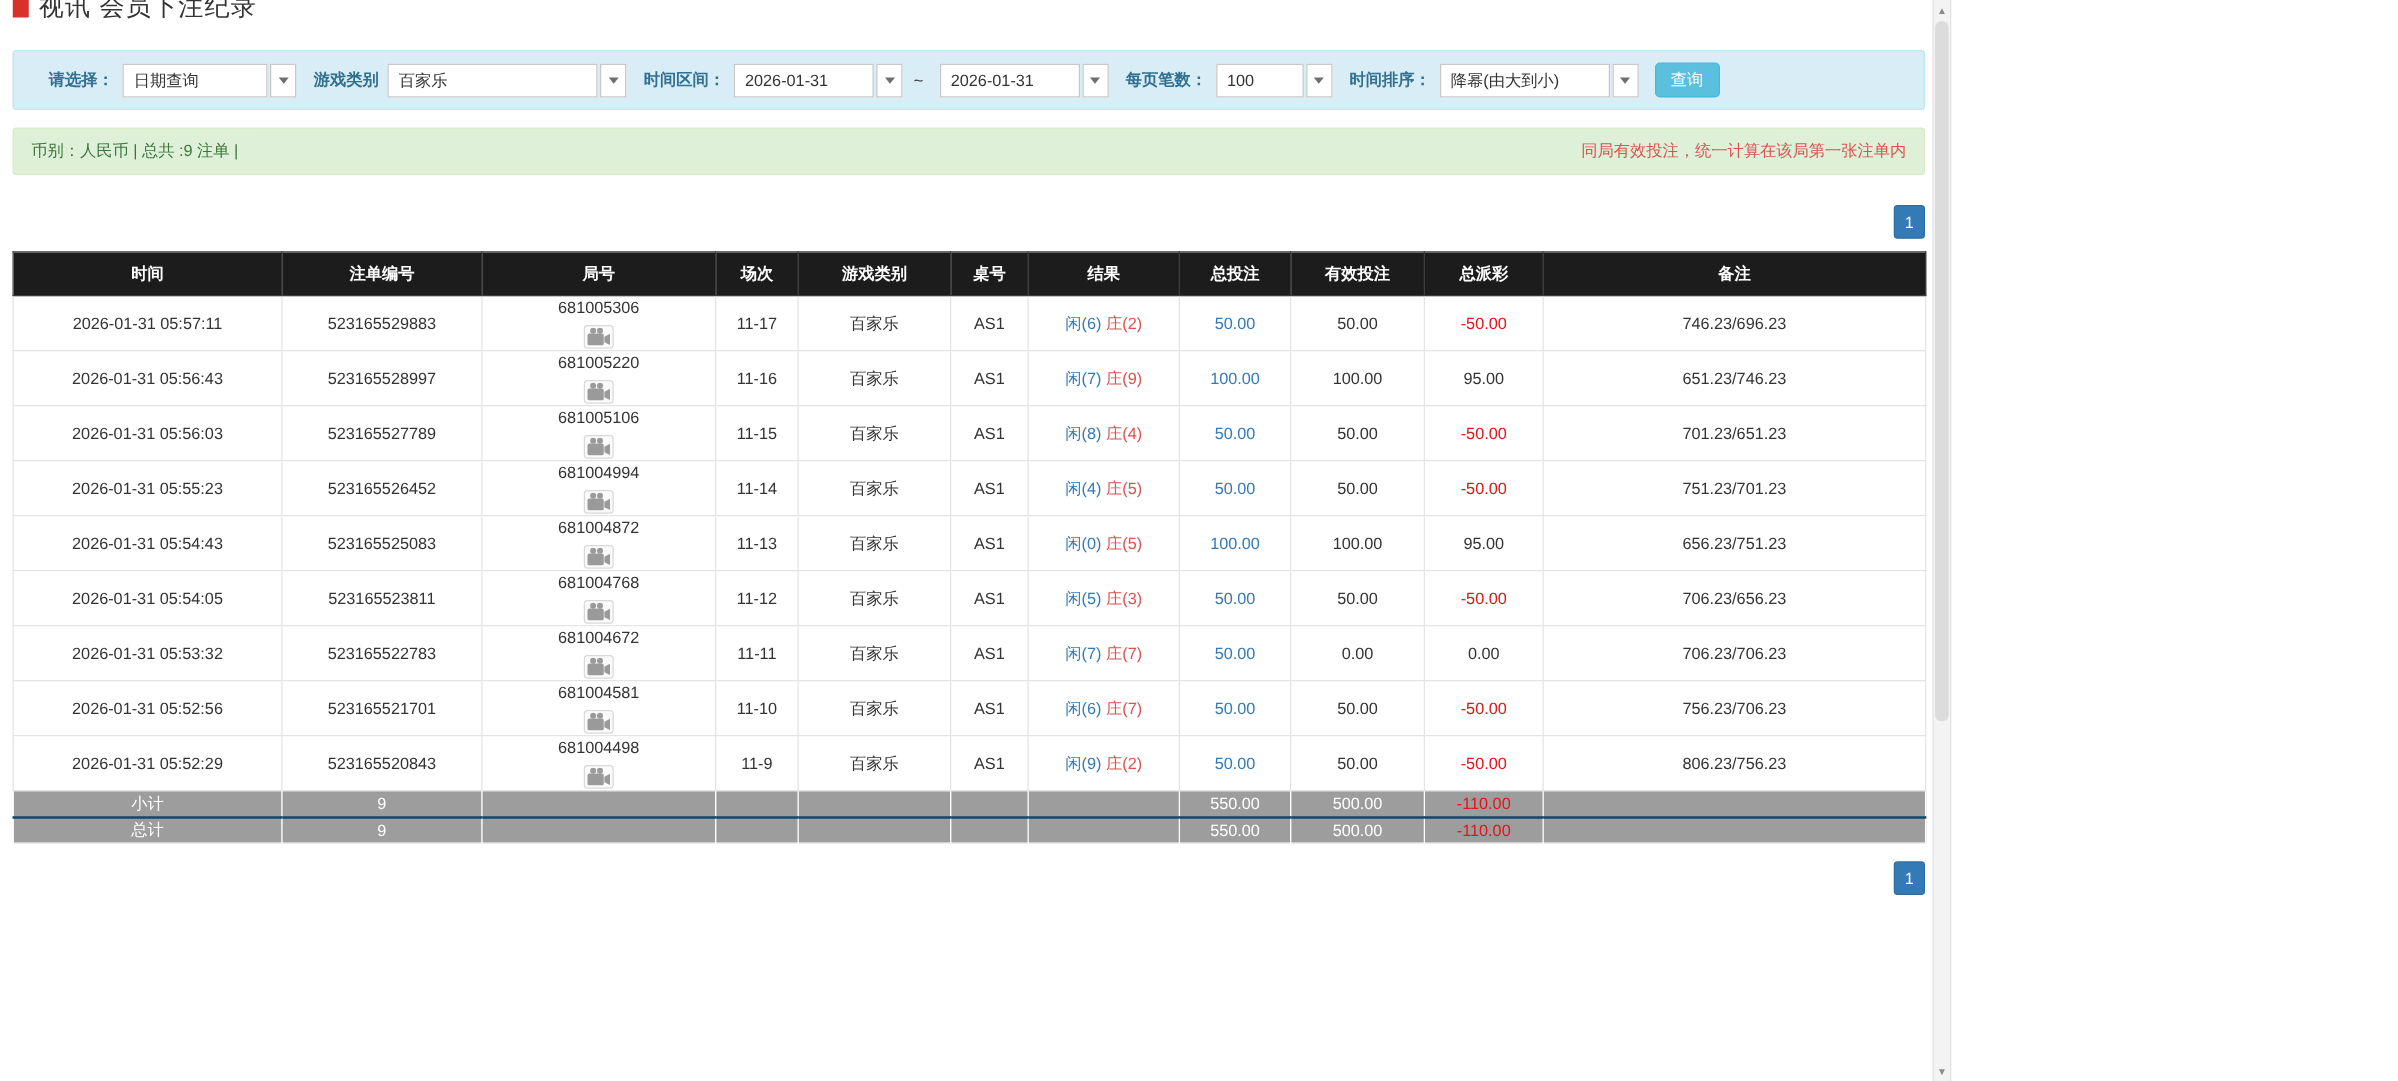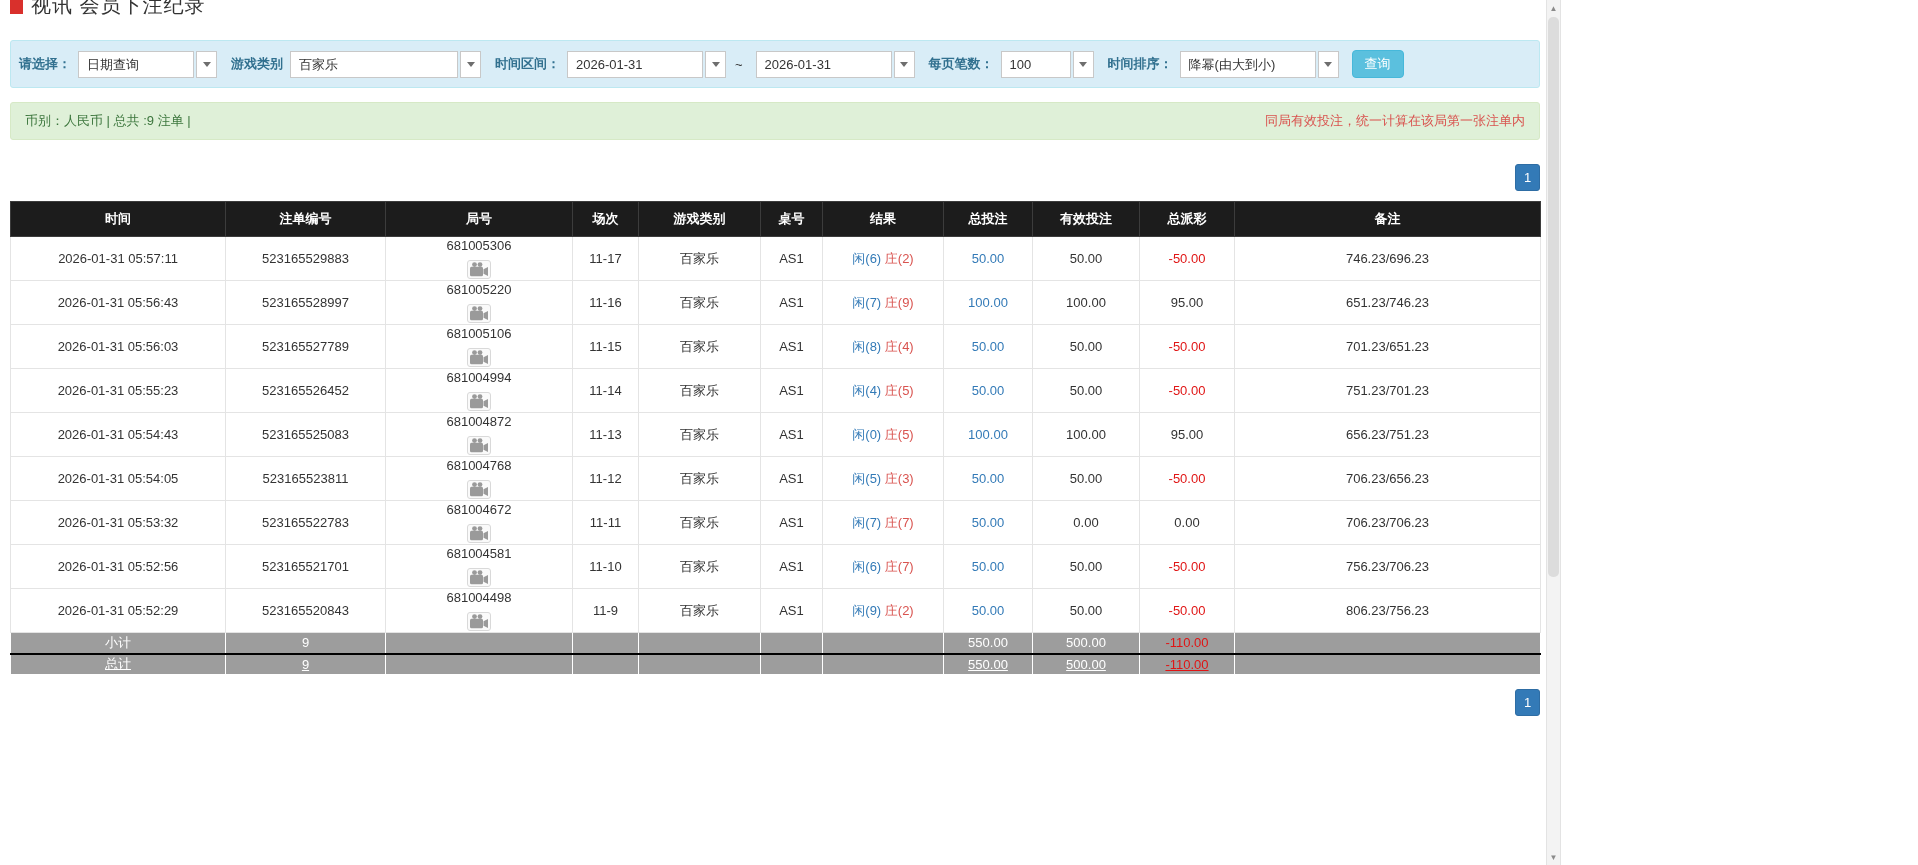--- a/index.html
+++ b/index.html
@@ -13,37 +13,37 @@
 
   
   .page-header { margin-top: -9px; height: 28px; display: flex; align-items: center; gap: 8px; overflow: hidden; }
   .title-flag { width: 13px; height: 18px; background: #d9302c; flex: 0 0 auto; }
   .page-title { font-size: 20px; color: #333; letter-spacing: 1px; white-space: nowrap; }
 
   
   .filter-bar {
     margin-top: 21px; background: var(--filter-bg, #d9edf7);
     border: 1px solid var(--filter-border, #bce8f1); border-radius: 3px;
-    padding: 10px 4px; display: flex; align-items: center; height: 48px;
+    padding: 10px 24px; display: flex; align-items: center; height: 48px;
   }
   .flabel { font-size: 13px; font-weight: bold; color: var(--label-blue, #31708f); margin-left: 14px; white-space: nowrap; }
   .flabel.first { margin-left: 4px; }
   .combo { display: inline-flex; align-items: flex-start; margin-left: 7px; }
   .combo-text {
     background: #fff; border: 1px solid #c8c8c8; height: 27px; line-height: 25px;
     padding: 0 8px; font-size: 13px; color: #333; white-space: nowrap; overflow: hidden;
   }
   .combo-btn {
     width: 21px; height: 27px; border: 1px solid #c8c8c8; background: #fff; margin-left: 2px;
     display: flex; align-items: center; justify-content: center; cursor: pointer; flex: 0 0 auto;
   }
   .caret { width: 0; height: 0; border-left: 4px solid transparent; border-right: 4px solid transparent; border-top: 5px solid #6e6e6e; }
   .w-query { width: 116px; }
   .w-game  { width: 168px; }
-  .w-date  { width: 136px; }
+  .w-date  { width: 112px; }
   .w-size  { width: 70px;  }
   .w-sort  { width: 136px; }
   .tilde { margin: 0 6px 0 9px; font-size: 13px; color: #333; }
   .btn-search {
     margin-left: 13px; background: var(--button-info, #5bc0de); border: 1px solid var(--button-info-border, #46b8da);
     color: #fff; font-size: 13px; padding: 0 12px; height: 28px; border-radius: 4px; cursor: pointer;
     font-family: inherit;
   }
 
   
@@ -67,21 +67,21 @@
   }
 
   
   .records { margin-top: 10px; width: 1530px; border-collapse: collapse; table-layout: fixed; font-size: 13px; color: #333; padding-left: 16px; }
   .records th {
     background: var(--header-bg, #1c1c1c); color: #fff; font-weight: bold;
     padding: 8px 4px; border: 1px solid #3c3c3c; text-align: center; white-space: nowrap;
   }
   .records td { background: #fff; border: 1px solid #e4e4e4; text-align: center; padding: 0 4px; height: 44px; white-space: nowrap; }
   .records tr.summary td { background: var(--footer-bg, #9d9d9d); color: #fff; border: 1px solid #fff; height: 21px; }
-  .records tr.summary.grand td { border-top: 2px solid #000000; text-decoration: underline; }
+  .records tr.summary.grand td { border-top: 2px solid #0c4a6e; }
   .player { color: var(--player-blue, #337ab7); }
   .banker { color: var(--banker-red, #d9534f); }
   .betlink { color: var(--accent-blue, #337ab7); cursor: pointer; }
   .records td.neg, .records tr.summary td.neg { color: var(--negative-red, #e01515); }
   .round-wrap { display: inline-flex; align-items: center; gap: 7px; flex-direction: column; }
   .replay {
     display: inline-flex; align-items: center; justify-content: center;
     width: 24px; height: 19px; border: 1px solid #d9d9d9; border-radius: 3px; background: #fafafa; cursor: pointer;
   }
 

